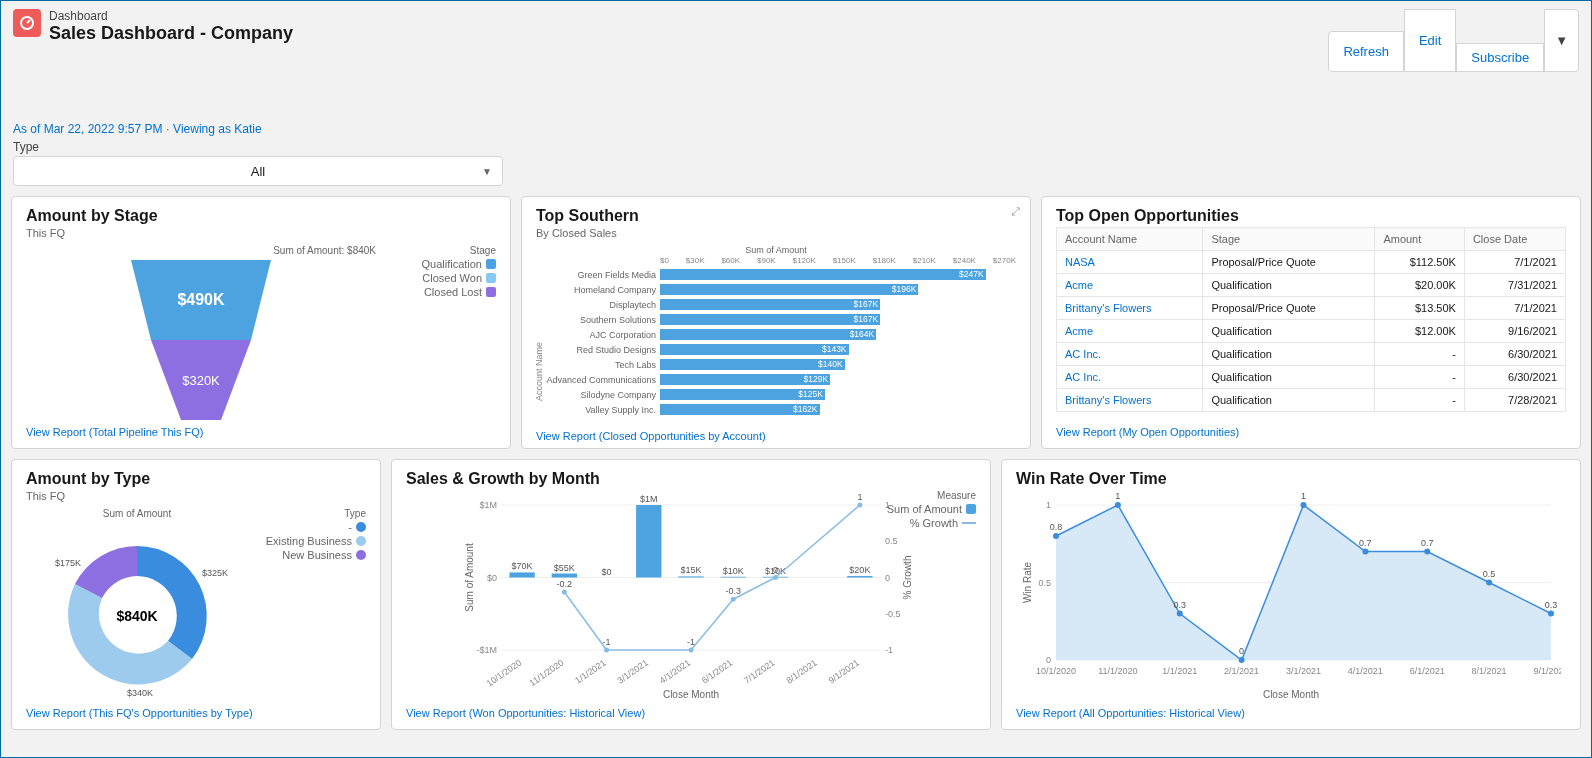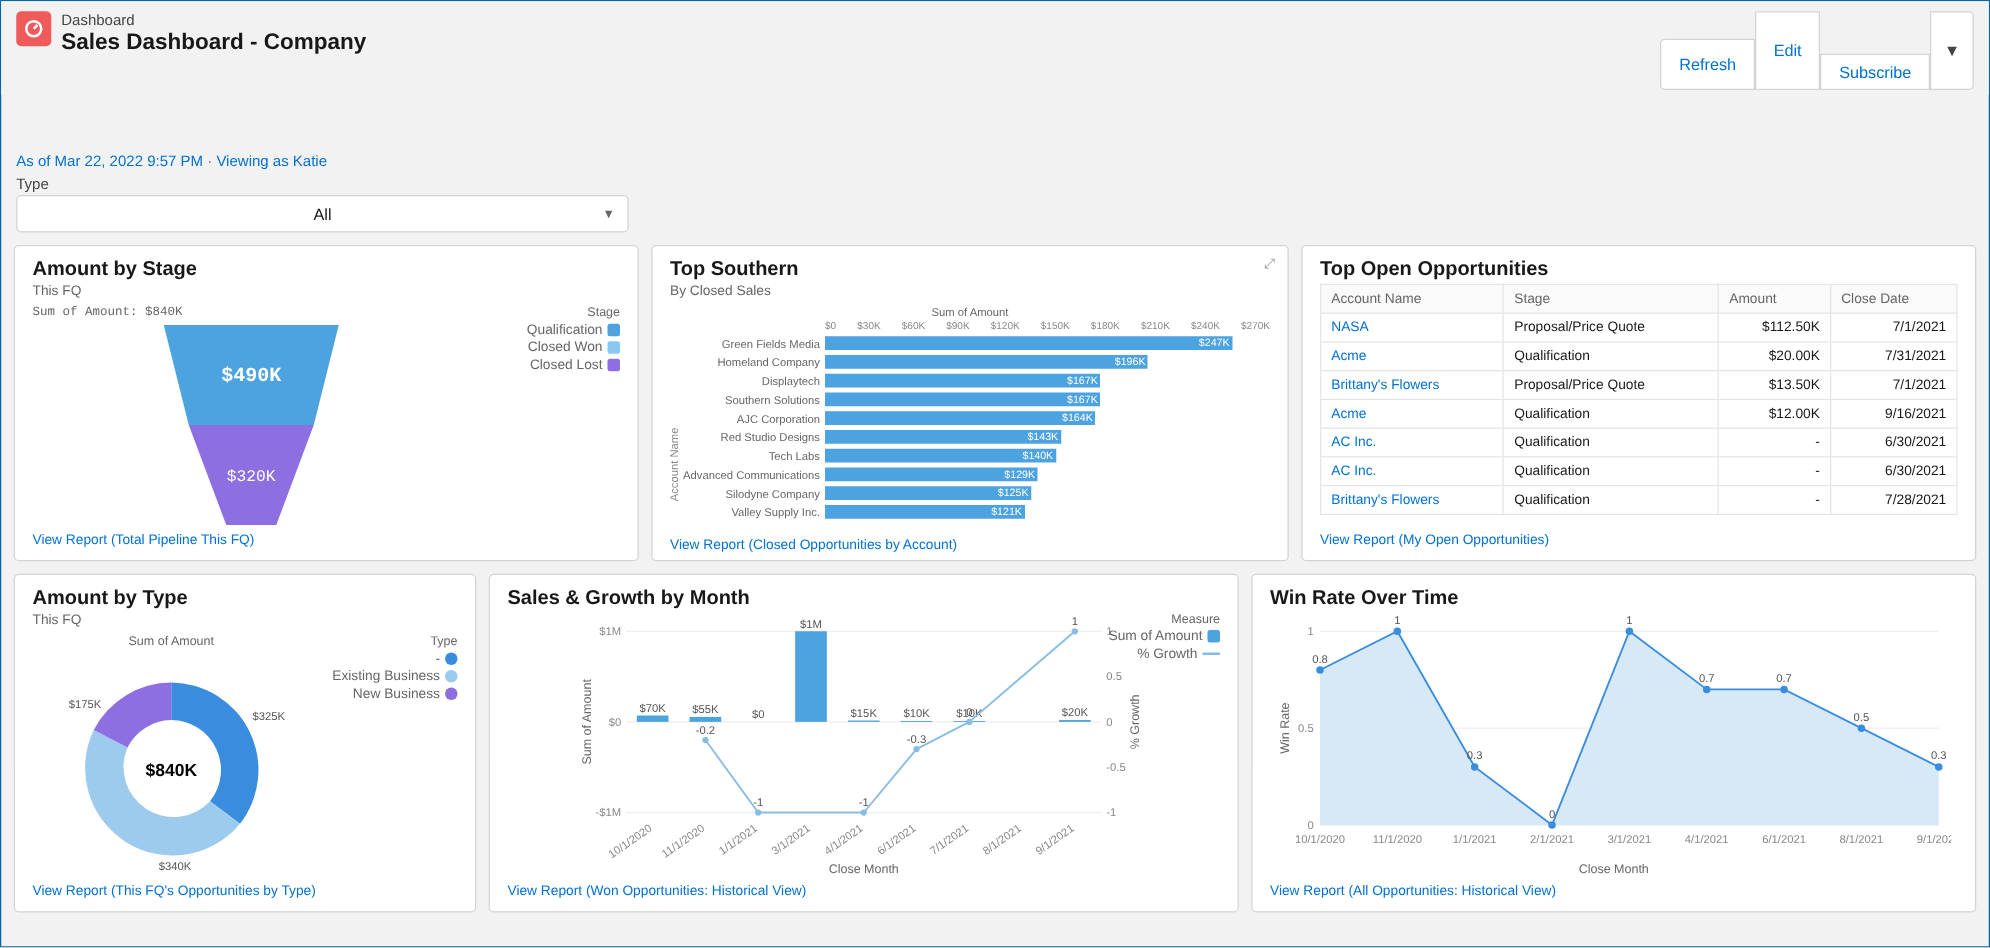--- a/index.html
+++ b/index.html
@@ -28,21 +28,21 @@
 .card .viewlink { color:#0070d2; font-size:11px; margin-top:auto; cursor:pointer; padding-top:6px; }
 .expand-icon { position:absolute; top:8px; right:10px; color:#999; cursor:pointer; font-size:11px; }
 .legend-title{font-size:10px; color:#666; text-align:right;}
 .legend-row{font-size:11px; color:#666; display:flex; align-items:center; justify-content:flex-end; gap:4px; margin:2px 0;}
 .swatch{width:10px;height:10px;border-radius:2px;display:inline-block;}
 
 .row2 { display:grid; grid-template-columns: 370px 600px 1fr; gap:10px; padding:0 10px 10px 10px; }
 
 
 .funnel-area{display:flex; gap:10px;}
-.funnel-chart{flex:1; text-align:left;font-family:Liberation Mono, monospace;}
+.funnel-chart{flex:1; text-align:right;}
 .funnel-label{font-size:10px;color:#666;margin-bottom:4px;}
 svg{display:block; margin:0 auto;}
 
 
 .hbar-row{display:flex; align-items:center; gap:4px; font-size:9px; color:#666; height:15px;}
 .hbar-row .lbl{width:120px; text-align:right;}
 .hbar-row .track{flex:1; position:relative; height:11px;}
 .hbar-row .bar{position:absolute; left:0; top:0; height:11px; background:#4da3e0;}
 .hbar-row .val{position:absolute; color:#fff; font-size:8.5px; top:0; line-height:11px; padding-right:2px; text-align:right;}
 .axis-ticks{display:flex; font-size:8px;color:#888; margin-left:124px; justify-content:space-between; margin-bottom:2px;}
@@ -214,21 +214,21 @@
             <span class="lbl">Silodyne Company</span>
             <div class="track">
               <div class="bar" style="width:46.2962962962963%"></div>
               <div class="val" style="width:46.2962962962963%">$125K</div>
             </div>
           </div>
           <div class="hbar-row">
             <span class="lbl">Valley Supply Inc.</span>
             <div class="track">
               <div class="bar" style="width:44.81481481481481%"></div>
-              <div class="val" style="width:44.81481481481481%">$121K</div>
+              <div class="val" style="width:44.81481481481481%">$162K</div>
             </div>
           </div>
         </div>
     <a class="viewlink">View Report (Closed Opportunities by Account)</a>
   </div>
 
   <div class="card">
     <h2>Top Open Opportunities</h2>
     <table class="opp">
       <thead>

